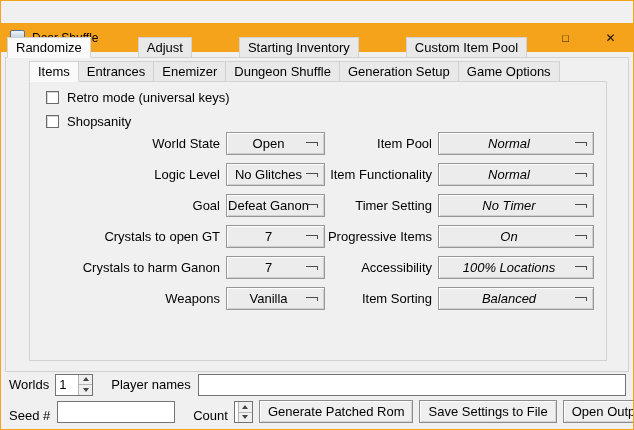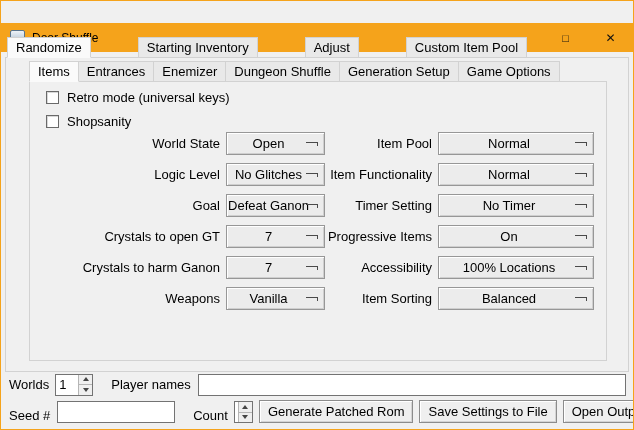--- a/index.html
+++ b/index.html
@@ -50,21 +50,21 @@
   .lbl { line-height: 23px; white-space: nowrap; }
   .lbl-left { width: 190px; text-align: right; }
   .lbl-right { width: 107px; text-align: right; }
   .dd {
     position: relative; height: 23px; background: #ececec;
     border: 1px solid #979797;
     box-shadow: inset 1px 1px 0 #ffffff, inset -1px -1px 0 #cfcfcf;
     text-align: center; line-height: 21px; cursor: default;
   }
   .dd-left { width: 99px; margin-left: 6px; }
-  .dd-right { width: 156px; margin-left: 6px; }
+  .dd-right { width: 156px; margin-left: 6px; font-style: italic; }
   .dd .val { display: block; padding-right: 14px; white-space: nowrap; overflow: hidden; }
   .dd .ind { position: absolute; right: 6px; top: 9px; width: 12px; height: 4px; border-top: 1px solid #4a4a4a; border-right: 1px solid #4a4a4a; }
   
   .bottom-row { position: absolute; left: 8px; right: 7px; display: flex; align-items: center; }
   .row-worlds { top: 372px; height: 23px; }
   .row-seed { top: 399px; height: 23px; align-items: flex-end; }
   .tk-input { height: 22px; border: 1px solid #737373; background: #fff; padding: 0 4px; font: inherit; outline: none; }
   .player-input { flex: 1; margin-left: 7px; }
   .seed-input { width: 118px; margin-left: 7px; }
   .spin { display: flex; width: 38px; height: 22px; border: 1px solid #737373; background: #fff; margin-left: 6px; }
@@ -99,22 +99,22 @@
           <span class="glyph-max">□</span>
         </div>
       <div class="win-btn">
           <span>✕</span>
         </div>
     </div>
   </div>
 
   <div class="tab-row outer-tabs">
     <div class="tab selected">Randomize</div>
+    <div class="tab">Adjust</div>
     <div class="tab">Starting Inventory</div>
-    <div class="tab">Adjust</div>
     <div class="tab">Custom Item Pool</div>
   </div>
   <div class="outer-page"></div>
 
   <div class="tab-row inner-tabs">
     <div class="tab selected">Items</div>
     <div class="tab">Entrances</div>
     <div class="tab">Enemizer</div>
     <div class="tab">Dungeon Shuffle</div>
     <div class="tab">Generation Setup</div>

